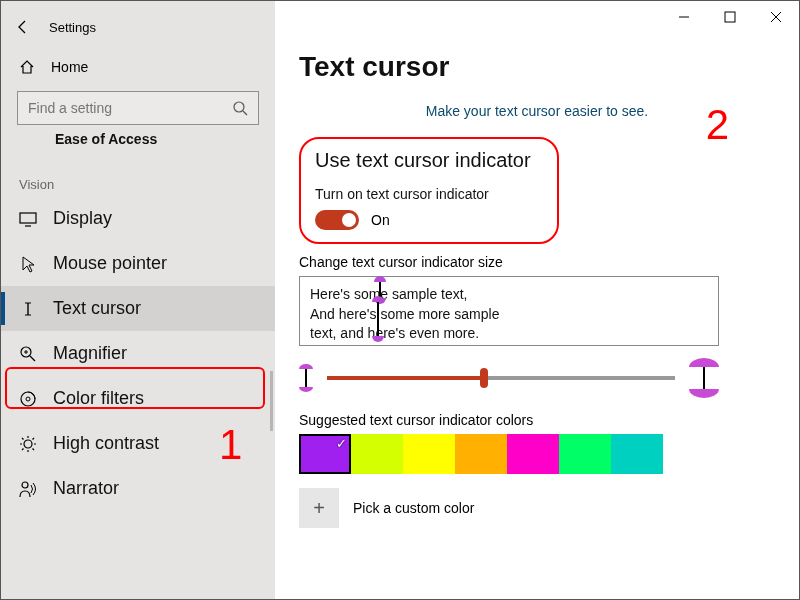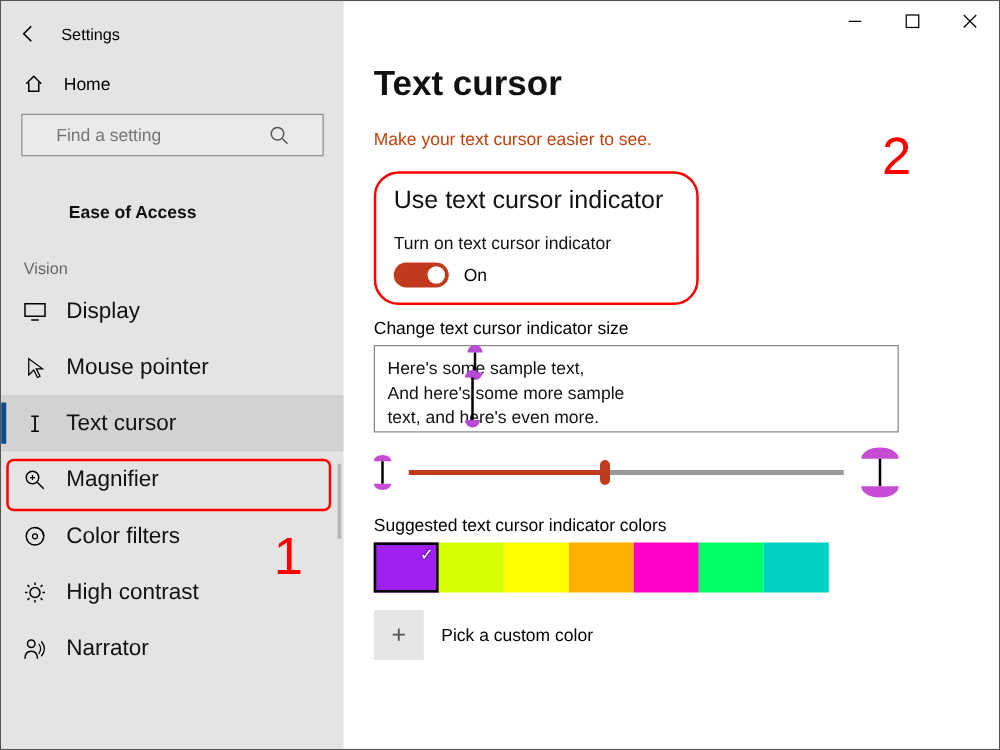--- a/index.html
+++ b/index.html
@@ -18,22 +18,22 @@
     display: flex; align-items: center; gap: 18px; padding: 8px 14px 14px 14px;
     font-size: 13px;
   }
   .back-icon { width: 16px; height: 16px; }
   .home-row {
     display: flex; align-items: center; gap: 16px; padding: 10px 18px;
     font-size: 14px; cursor: pointer;
   }
   .home-row .icon { width: 16px; height: 16px; }
   .search-box {
-    margin: 6px 16px 30px 16px; height: 34px; border: 1px solid #8f8f8f;
-    background: #eceae9; display: flex; align-items: center; padding: 0 27px;
+    margin: 6px 16px 0 16px; height: 34px; border: 1px solid #8f8f8f;
+    background: #eceae9; display: flex; align-items: center; padding: 0 10px;
     justify-content: center;
   }
   .search-box input {
     border: none; background: transparent; outline: none; font-size: 14px;
     color: #555; width: 100%;
   }
   .search-box .search-icon { width: 16px; height: 16px; flex-shrink: 0; margin-left: 8px; color:#555; }
   .section-label {
     padding: 6px 18px 20px 18px; font-size: 14px; font-weight: 600; color: #111; margin-left: 36px;
   }
@@ -71,21 +71,21 @@
     position: absolute; top: 0; right: 0; display: flex;
   }
   .window-controls .wc {
     width: 46px; height: 32px; display: flex; align-items: center; justify-content: center;
     font-size: 13px; cursor: pointer;
   }
   .page-title {
     font-size: 28px; font-weight: 600; margin-top: 50px; color: #111;
   }
   .page-subtitle {
-    font-size: 14px; color: #c2410c; margin-top: 20px;
+    font-size: 14px; color: #0c4a6e; margin-top: 20px; text-align: center;
   }
   .indicator-box {
     border: 2px solid #f00; border-radius: 20px; margin-top: 18px;
     padding: 10px 14px 12px 14px; width: 260px;
   }
   .subheading {
     font-size: 20px; font-weight: 400; color: #111;
   }
   .field-label {
     font-size: 14px; color: #111; margin-top: 14px;

